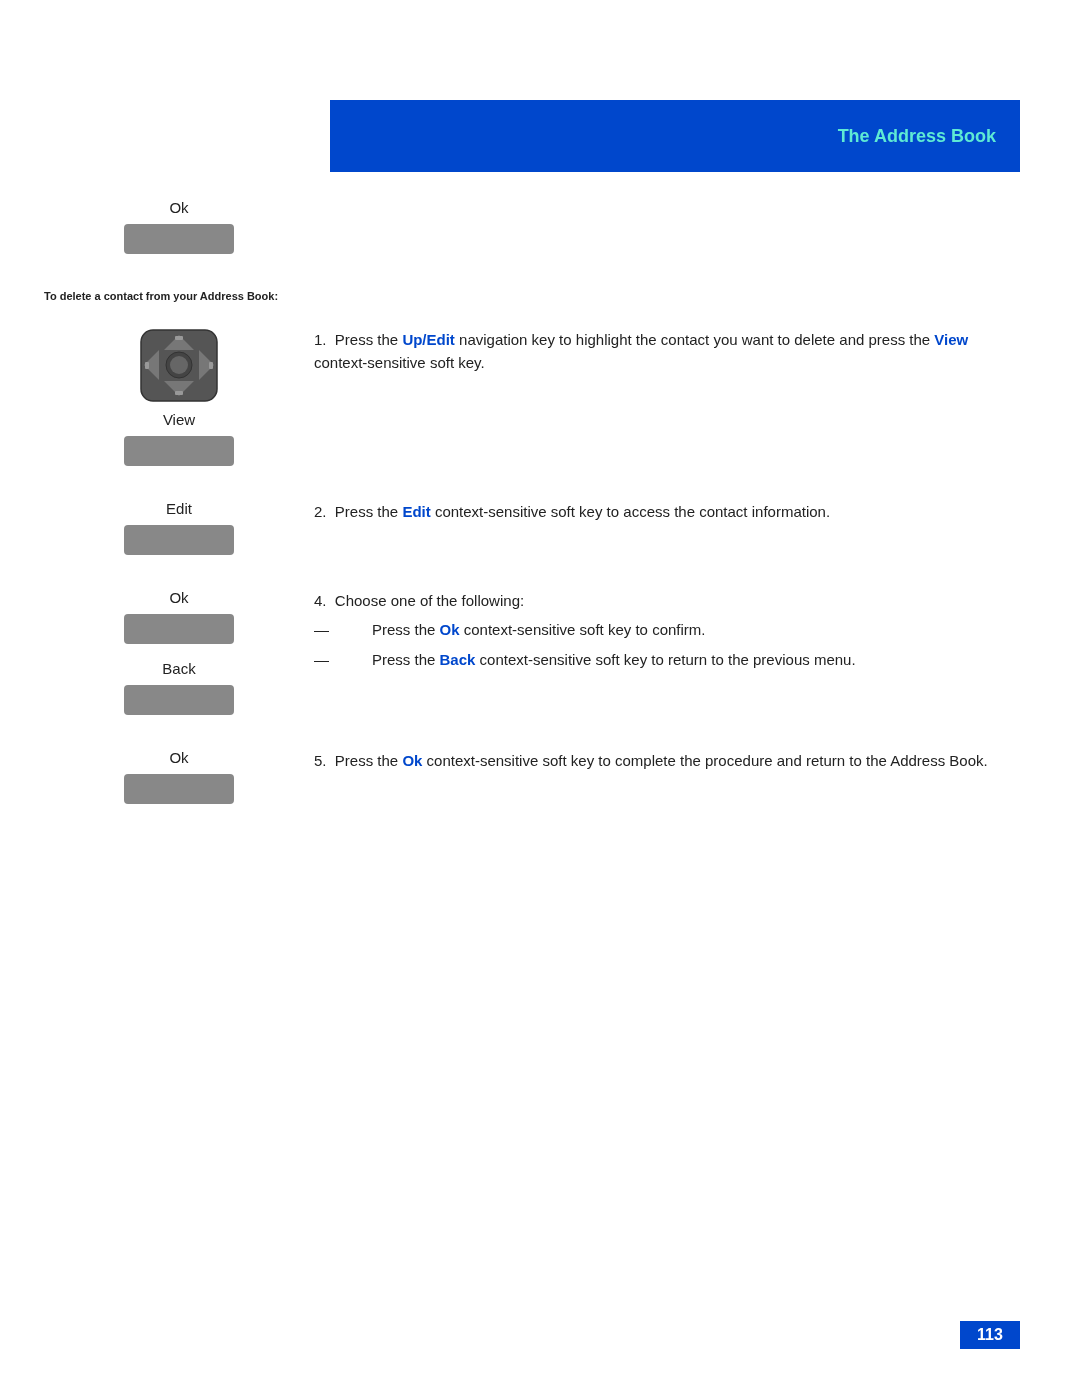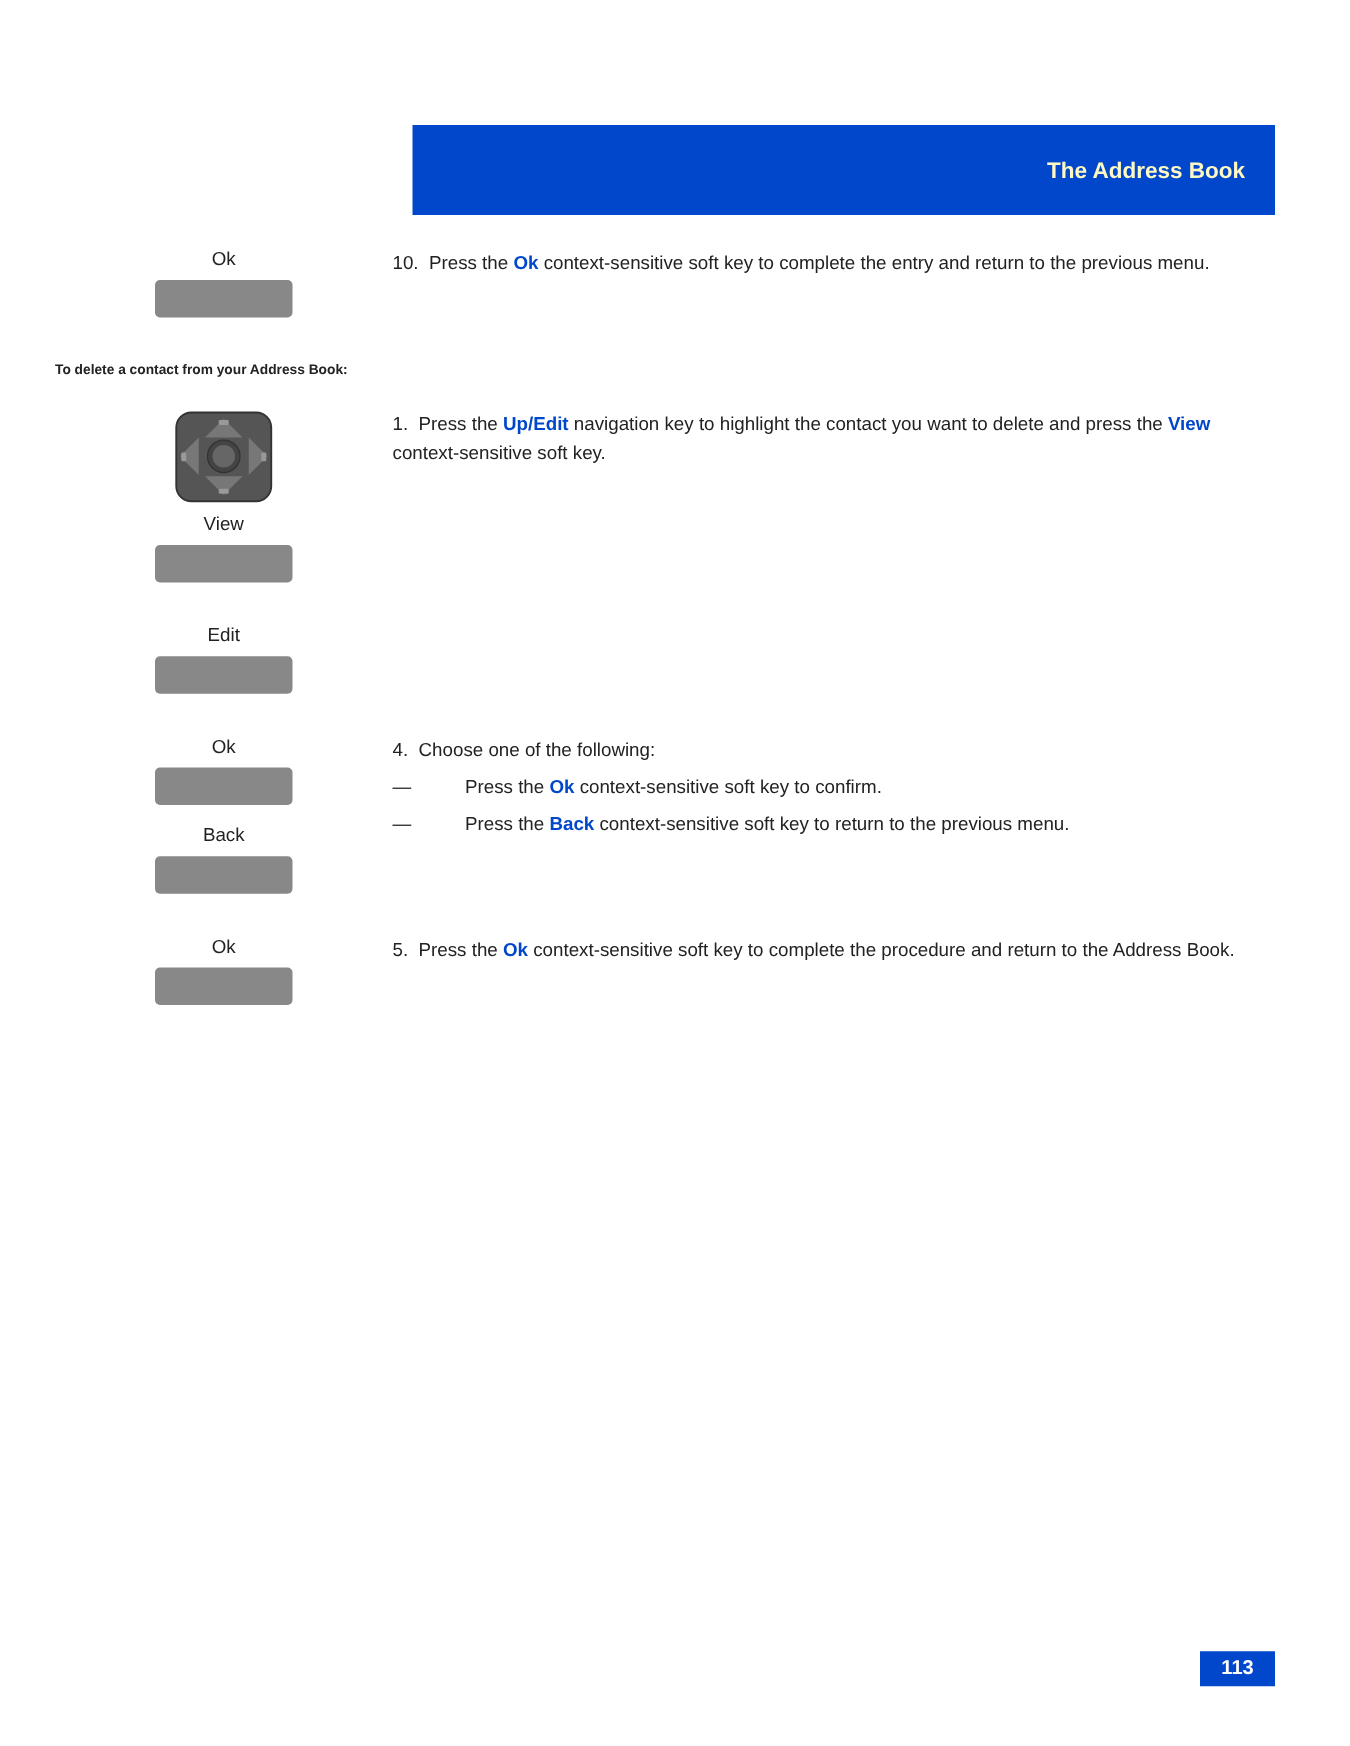--- a/index.html
+++ b/index.html
@@ -29,21 +29,21 @@
       right: 60px;
       height: 72px;
       background: #0047CC;
       display: flex;
       align-items: center;
       justify-content: flex-end;
       padding-right: 24px;
     }
 
     .header-title {
-      color: #fef9c3;
+      color: #5eead4;
       font-size: 18px;
       font-weight: bold;
     }
 
     
     .content {
       position: absolute;
       top: 195px;
       left: 44px;
       right: 60px;
@@ -163,23 +163,20 @@
     <span class="header-title">The Address Book</span>
   </div>
 
   <div class="content">
 
     <div class="intro-row">
       <div class="icon-col">
         <span class="btn-label">Ok</span>
         <div class="soft-key-btn"></div>
       </div>
-      <div class="text-col step-text">
-        <span>10.&nbsp;&nbsp;Press the </span><span class="blue">Ok</span> context-sensitive soft key to complete the entry and return to the previous menu.
-      </div>
     </div>
 
     <div class="section-heading">To delete a contact from your Address Book:</div>
 
     <div class="row">
       <div class="icon-col">
 
         <svg class="nav-key-icon" viewBox="0 0 80 75" xmlns="http://www.w3.org/2000/svg">
 
           <rect x="2" y="2" width="76" height="71" rx="12" ry="12" fill="#555" stroke="#333" stroke-width="1.5"></rect>
@@ -206,20 +203,23 @@
       </div>
       <div class="text-col step-text">
         <span>1.&nbsp;&nbsp;Press the </span><span class="blue">Up/Edit</span> navigation key to highlight the contact you want to delete and press the <span class="blue">View</span> context-sensitive soft key.
       </div>
     </div>
 
     <div class="row">
       <div class="icon-col">
         <span class="btn-label">Edit</span>
         <div class="soft-key-btn"></div>
+      </div>
+      <div class="text-col step-text">
+        <span>2.&nbsp;&nbsp;Press the </span><span class="blue">Edit</span> context-sensitive soft key to access the contact information.
       </div>
     </div>
 
 
     <div class="row">
       <div class="icon-col">
         <span class="btn-label">Ok</span>
         <div class="soft-key-btn"></div>
         <span class="btn-label" style="margin-top:16px;">Back</span>
         <div class="soft-key-btn"></div>

